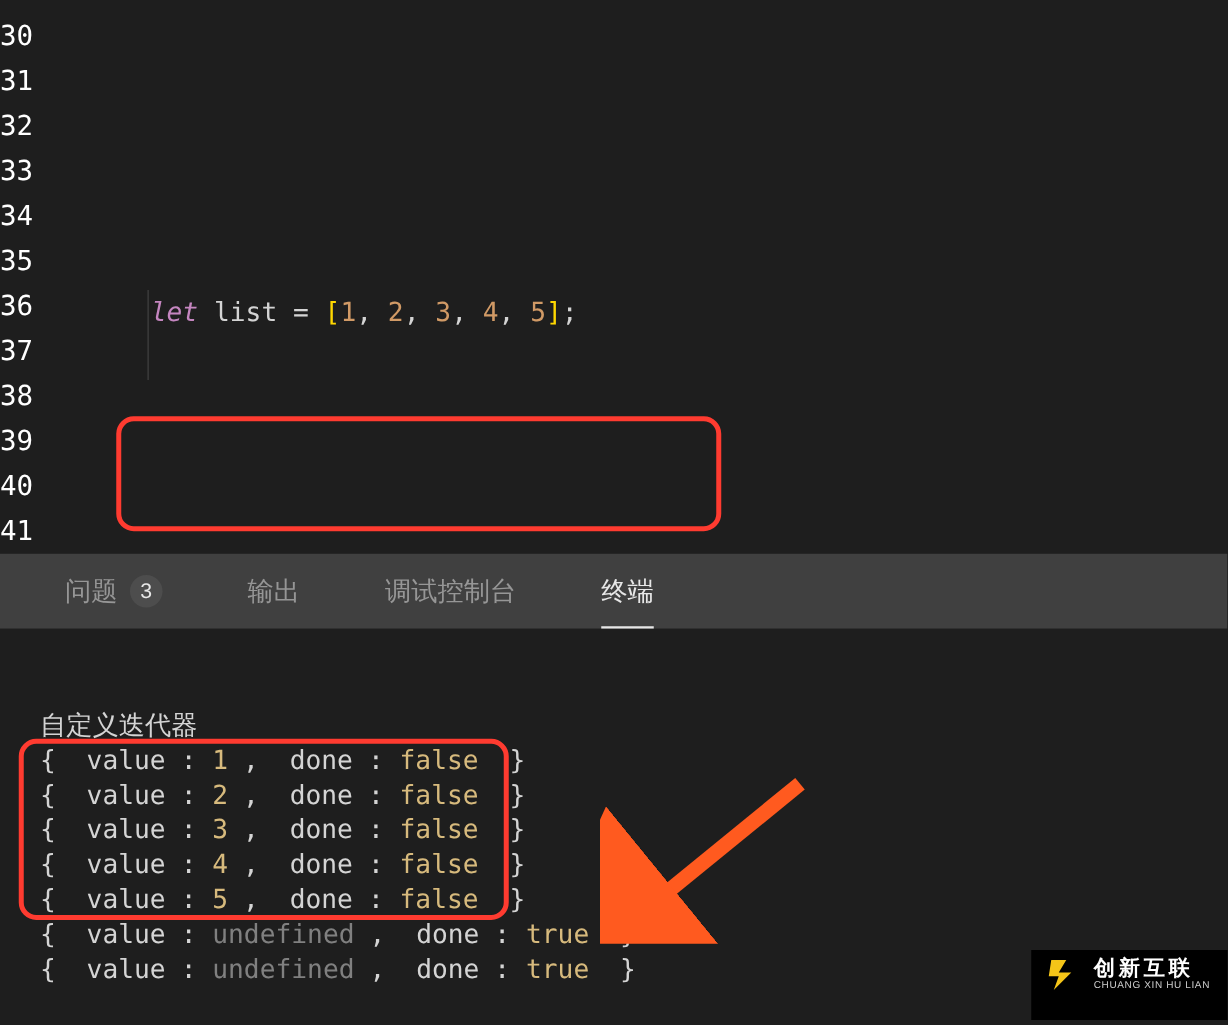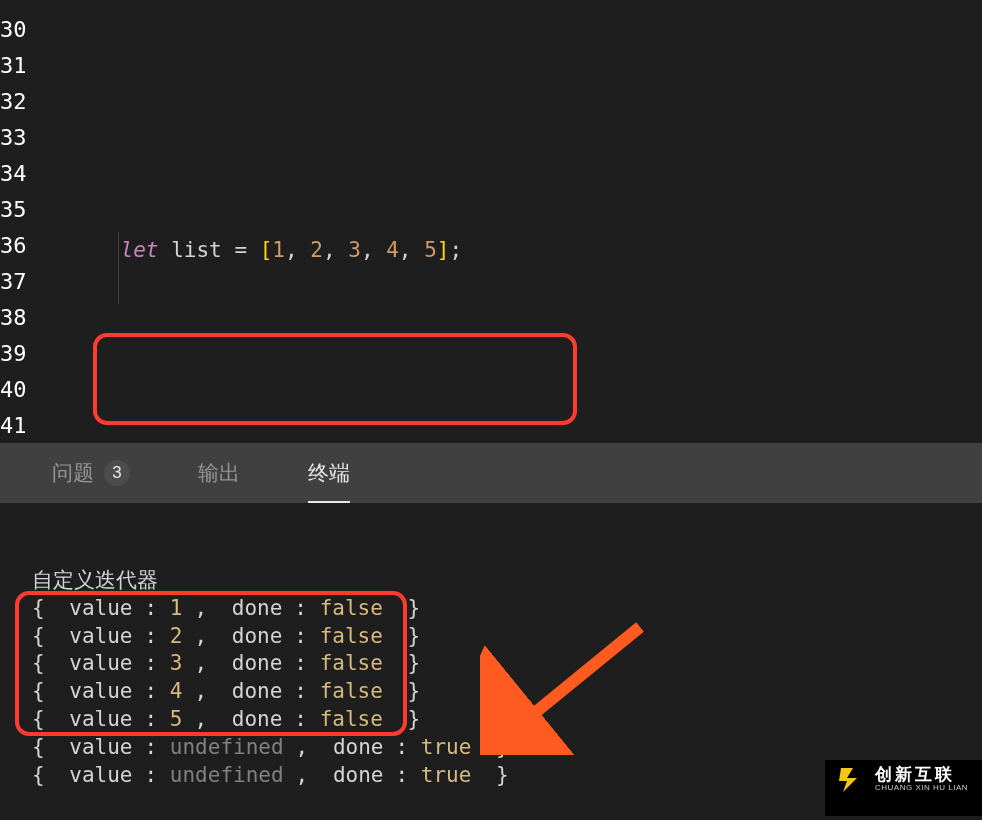--- a/index.html
+++ b/index.html
@@ -156,20 +156,23 @@
 </div>
 
 <div class="panel-tabs">
   <div class="tab">
     <span>问题</span>
     <span class="badge">3</span>
   </div>
   <div class="tab">
     <span>输出</span>
   </div>
+  <div class="tab">
+    <span>调试控制台</span>
+  </div>
   <div class="tab active">
     <span>终端</span>
   </div>
 </div>
 
 <div class="terminal">
   <div class="term-row term-txt">自定义迭代器</div>
   <div id="term-rows">
       <div class="term-row"><span class="term-txt">{ </span><span class="term-txt">value</span><span class="term-txt">: </span><span class="term-num">1</span><span class="term-txt">, </span><span class="term-txt">done</span><span class="term-txt">: </span><span class="term-kw">false</span><span class="term-txt"> }</span></div>
       <div class="term-row"><span class="term-txt">{ </span><span class="term-txt">value</span><span class="term-txt">: </span><span class="term-num">2</span><span class="term-txt">, </span><span class="term-txt">done</span><span class="term-txt">: </span><span class="term-kw">false</span><span class="term-txt"> }</span></div>

